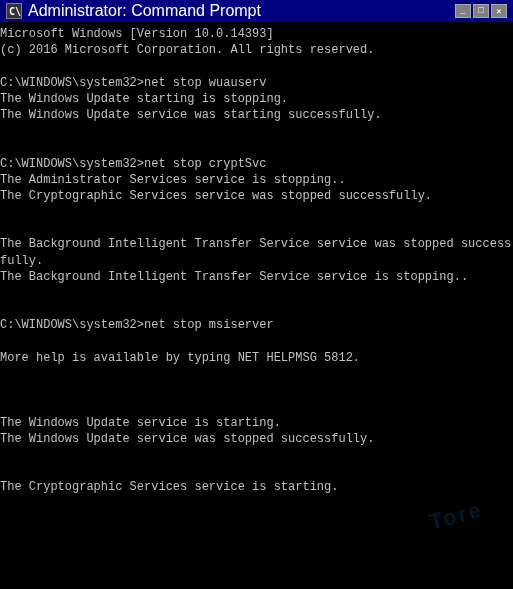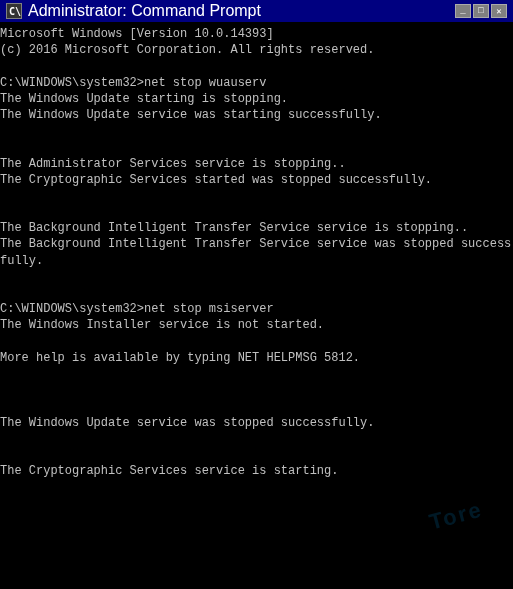--- a/index.html
+++ b/index.html
@@ -113,34 +113,35 @@
 
 <div class="console" id="console-area">
 <div class="line">Microsoft Windows [Version 10.0.14393]</div>
     <div class="line">(c) 2016 Microsoft Corporation. All rights reserved.</div>
     <div class="line">&nbsp;</div>
     <div class="line">C:\WINDOWS\system32&gt;net stop wuauserv</div>
     <div class="line">The Windows Update starting is stopping.</div>
     <div class="line">The Windows Update service was starting successfully.</div>
     <div class="line">&nbsp;</div>
     <div class="line">&nbsp;</div>
+    <div class="line">C:\WINDOWS\system32&gt;net stop cryptSvc</div>
     <div class="line">The Administrator Services service is stopping..</div>
-    <div class="line">The Cryptographic Services started was stopped successfully.</div>
+    <div class="line">The Cryptographic Services service was stopped successfully.</div>
     <div class="line">&nbsp;</div>
     <div class="line">&nbsp;</div>
+    <div class="line">The Background Intelligent Transfer Service service was stopped successfully.</div>
     <div class="line">The Background Intelligent Transfer Service service is stopping..</div>
-    <div class="line">The Background Intelligent Transfer Service service was stopped successfully.</div>
     <div class="line">&nbsp;</div>
     <div class="line">&nbsp;</div>
     <div class="line">C:\WINDOWS\system32&gt;net stop msiserver</div>
-    <div class="line">The Windows Installer service is not started.</div>
     <div class="line">&nbsp;</div>
     <div class="line">More help is available by typing NET HELPMSG 5812.</div>
     <div class="line">&nbsp;</div>
     <div class="line">&nbsp;</div>
     <div class="line">&nbsp;</div>
+    <div class="line">The Windows Update service is starting.</div>
     <div class="line">The Windows Update service was stopped successfully.</div>
     <div class="line">&nbsp;</div>
     <div class="line">&nbsp;</div>
     <div class="line">The Cryptographic Services service is starting.</div>
   </div>
 
 <div class="watermark">Tore</div>
 
 </body></html>

